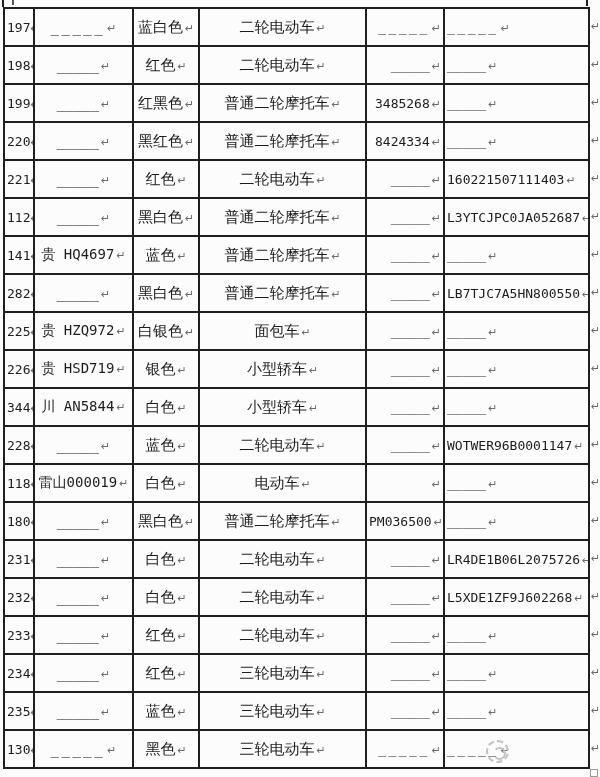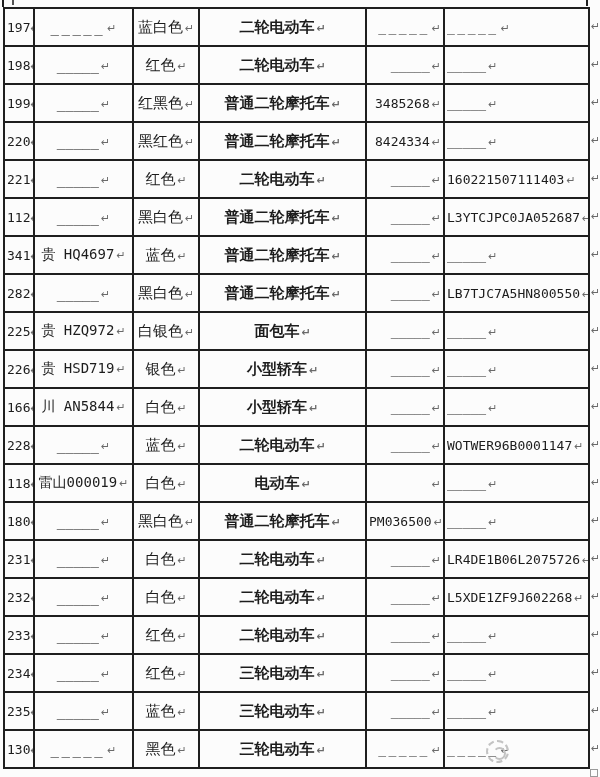--- a/index.html
+++ b/index.html
@@ -25,21 +25,21 @@
   .table-wrap{position:absolute;left:3px;top:7px;}
   table{border-collapse:collapse;table-layout:fixed;width:585px;}
   td{
     border:2px solid var(--border-color);
     height:36px;padding:0 2px;vertical-align:middle;
     font-size:14px;white-space:nowrap;overflow:hidden;
   }
   .c-index{width:30px;text-align:left;font-size:13px;padding-right:0;}
   .c-plate{width:99px;text-align:center;}
   .c-color{width:66px;text-align:center;font-size:15px;border-radius:16px;}
-  .c-type {width:167px;text-align:center;font-size:15px;font-weight:bold;}
+  .c-type {width:167px;text-align:center;font-size:15px;}
   .c-engine{width:78px;text-align:right;font-size:13px;}
   .c-vin {width:145px;text-align:left;font-size:13px;}
   .val{letter-spacing:0;}
   .val.dashed{letter-spacing:2.5px;}
   .mark{
     color:var(--mark-color);font-size:11px;margin-left:2px;
     font-family:"DejaVu Sans",sans-serif;vertical-align:baseline;
   }
   .c-index .mark{margin-left:0;}
   .row-end-mark{
@@ -127,21 +127,21 @@
         </tr>
         <tr>
           <td class="c-index"><span class="val">112</span><span class="mark">↵</span></td>
           <td class="c-plate"><span class="val">_____</span><span class="mark">↵</span></td>
           <td class="c-color"><span class="val">黑白色</span><span class="mark">↵</span></td>
           <td class="c-type"><span class="val">普通二轮摩托车</span><span class="mark">↵</span></td>
           <td class="c-engine"><span class="val">_____</span><span class="mark">↵</span></td>
           <td class="c-vin"><span class="val">L3YTCJPC0JA052687</span><span class="mark">↵</span></td>
         </tr>
         <tr>
-          <td class="c-index"><span class="val">341</span><span class="mark">↵</span></td>
+          <td class="c-index"><span class="val">141</span><span class="mark">↵</span></td>
           <td class="c-plate"><span class="val">贵 HQ4697</span><span class="mark">↵</span></td>
           <td class="c-color"><span class="val">蓝色</span><span class="mark">↵</span></td>
           <td class="c-type"><span class="val">普通二轮摩托车</span><span class="mark">↵</span></td>
           <td class="c-engine"><span class="val">_____</span><span class="mark">↵</span></td>
           <td class="c-vin"><span class="val">_____</span><span class="mark">↵</span></td>
         </tr>
         <tr>
           <td class="c-index"><span class="val">282</span><span class="mark">↵</span></td>
           <td class="c-plate"><span class="val">_____</span><span class="mark">↵</span></td>
           <td class="c-color"><span class="val">黑白色</span><span class="mark">↵</span></td>
@@ -159,21 +159,21 @@
         </tr>
         <tr>
           <td class="c-index"><span class="val">226</span><span class="mark">↵</span></td>
           <td class="c-plate"><span class="val">贵 HSD719</span><span class="mark">↵</span></td>
           <td class="c-color"><span class="val">银色</span><span class="mark">↵</span></td>
           <td class="c-type"><span class="val">小型轿车</span><span class="mark">↵</span></td>
           <td class="c-engine"><span class="val">_____</span><span class="mark">↵</span></td>
           <td class="c-vin"><span class="val">_____</span><span class="mark">↵</span></td>
         </tr>
         <tr>
-          <td class="c-index"><span class="val">166</span><span class="mark">↵</span></td>
+          <td class="c-index"><span class="val">344</span><span class="mark">↵</span></td>
           <td class="c-plate"><span class="val">川 AN5844</span><span class="mark">↵</span></td>
           <td class="c-color"><span class="val">白色</span><span class="mark">↵</span></td>
           <td class="c-type"><span class="val">小型轿车</span><span class="mark">↵</span></td>
           <td class="c-engine"><span class="val">_____</span><span class="mark">↵</span></td>
           <td class="c-vin"><span class="val">_____</span><span class="mark">↵</span></td>
         </tr>
         <tr>
           <td class="c-index"><span class="val">228</span><span class="mark">↵</span></td>
           <td class="c-plate"><span class="val">_____</span><span class="mark">↵</span></td>
           <td class="c-color"><span class="val">蓝色</span><span class="mark">↵</span></td>

